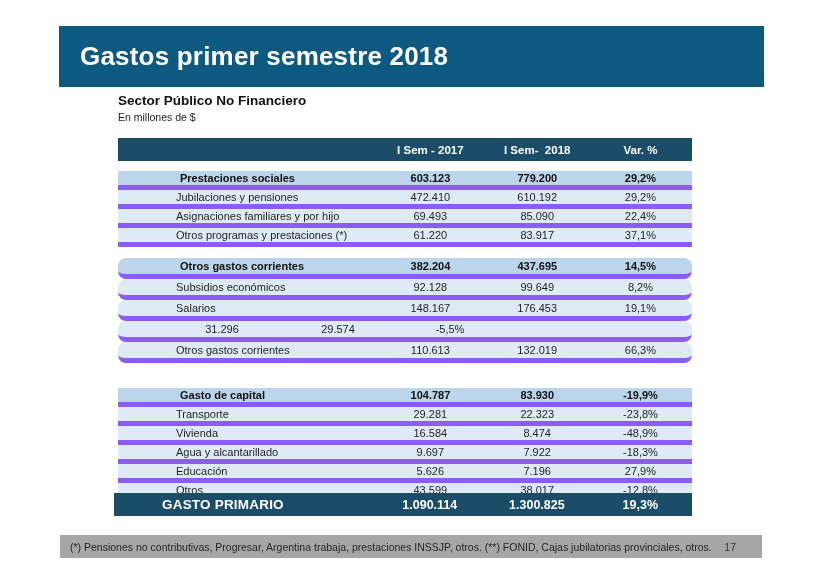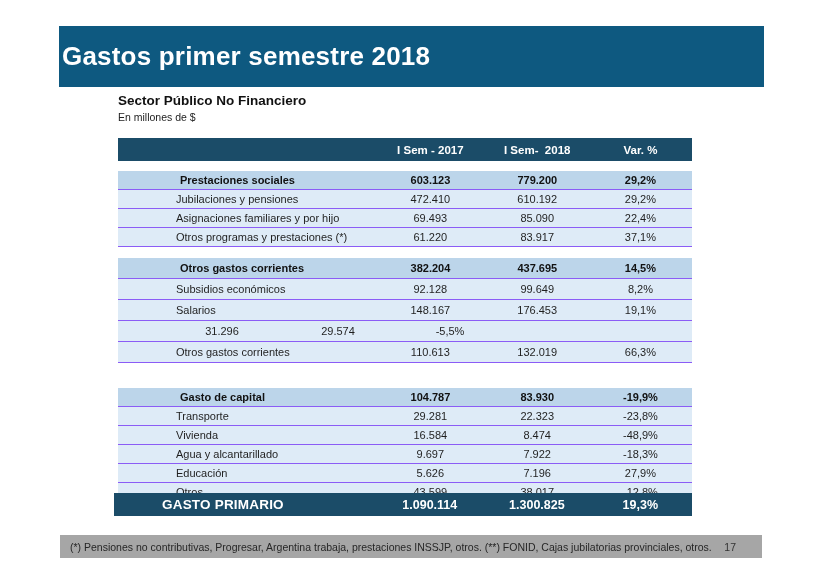--- a/index.html
+++ b/index.html
@@ -7,21 +7,21 @@
     width:822px;height:581px;position:relative;overflow:hidden;
     font-family:"Liberation Sans","DejaVu Sans",sans-serif;
     color:#1f1f1f;
   }
   
   .banner{
     position:absolute;left:59px;top:26px;width:705px;height:61px;
     background:#0e5980;display:flex;align-items:center;
   }
   .banner h1{
-    margin:0;padding-left:3px;font-size:26px;font-weight:bold;color:#ffffff;
+    margin:0;padding-left:21px;font-size:26px;font-weight:bold;color:#ffffff;
     letter-spacing:0.2px;
     text-align:center;
   }
   
   .subtitle{position:absolute;left:118px;top:93px;}
   .subtitle .heading{font-size:13.5px;font-weight:bold;color:#111111;}
   .subtitle .unit{font-size:10.5px;color:#222222;margin-top:3px;}
   
   .trow{display:flex;align-items:center;box-sizing:border-box;padding-left:44px;}
   .col-label{width:230px;box-sizing:border-box;padding-left:14px;text-align:left;overflow:hidden;white-space:nowrap;}
@@ -33,23 +33,23 @@
     position:absolute;left:118px;top:138px;width:574px;height:23px;
     background:#1b4c68;color:#ffffff;font-size:11.5px;font-weight:bold;
   }
   .thead .col-hdr{white-space:pre;}
   
   .section{position:absolute;left:118px;width:574px;}
   .sec1{top:171px;}
   .sec2{top:258px;}
   .sec3{top:388px;}
   .sec1 .row, .sec3 .row{height:19px;}
-  .sec2 .row{height:21px;}
+  .sec2 .row{height:21px;border-radius:8px;}
   .row{
-    background:#deebf7;border-bottom:1px solid #8b5cf6;font-size:11px;
+    background:#deebf7;border-bottom:5px solid #8b5cf6;font-size:11px;
   }
   .row.head{
     background:#bcd5ea;font-weight:bold;font-size:11px;color:#111111;
   }
   .row.head .col-label{padding-left:18px;}
   
   .total{
     position:absolute;left:114px;top:493px;width:578px;height:23px;
     background:#1b4c68;color:#ffffff;font-weight:bold;
   }

